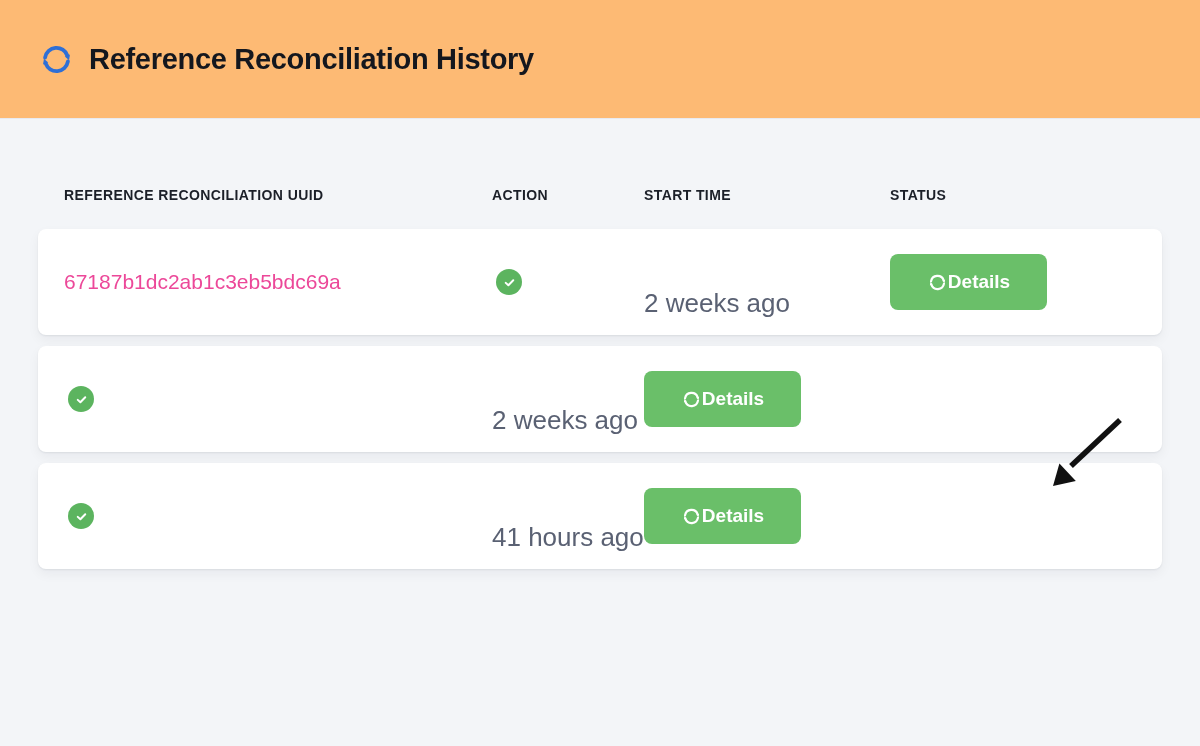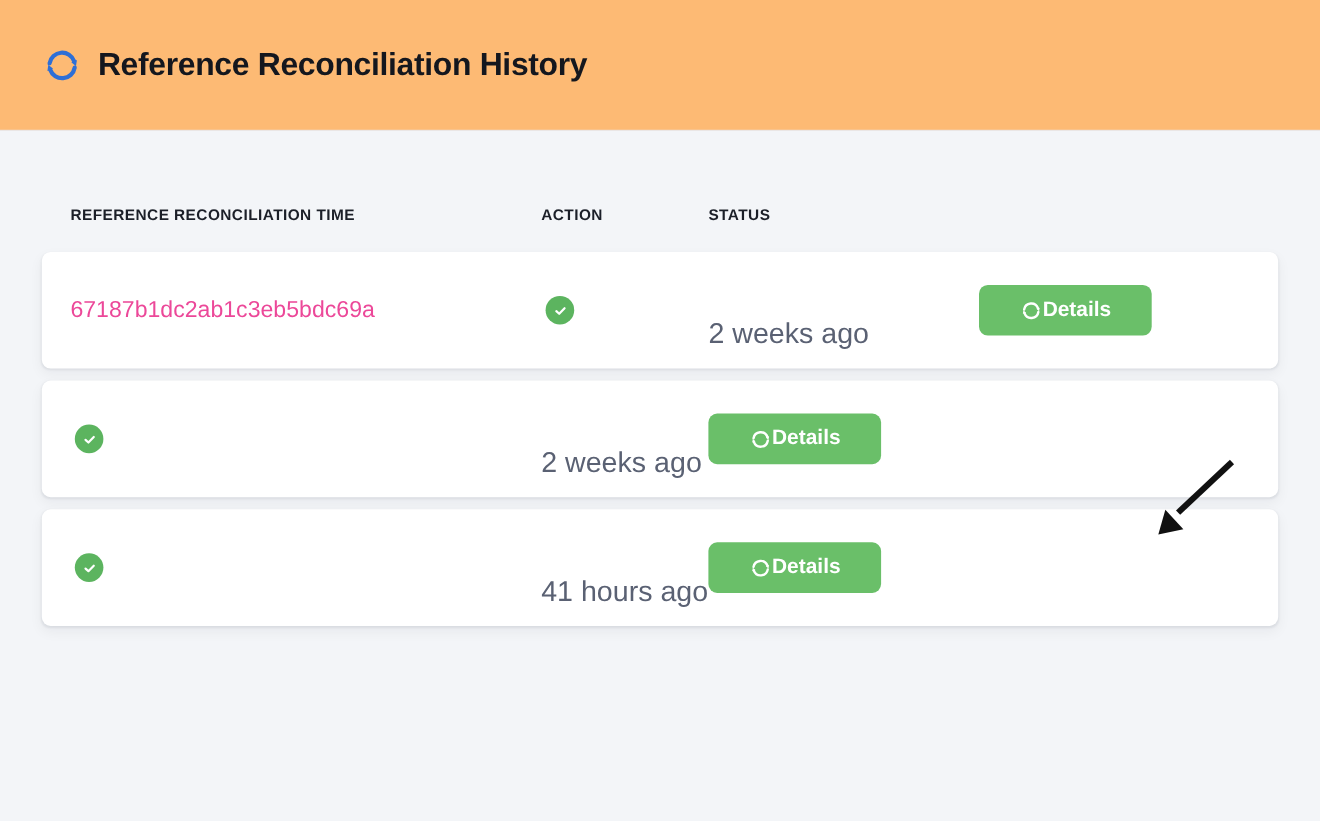--- a/index.html
+++ b/index.html
@@ -38,21 +38,21 @@
     box-shadow:0 1px 2px rgba(16,24,40,.07),0 5px 12px rgba(16,24,40,.05);
   }
   .cell-uuid{font-size:21px;color:#ec4899;}
   .status-badge{
     width:26px;height:26px;border-radius:50%;background:var(--success-green);
     display:inline-flex;align-items:center;justify-content:center;margin-left:4px;
   }
   .status-badge svg{width:15px;height:15px;display:block;}
   .cell-time{font-size:26px;color:var(--time-text);margin-top:43px;}
   .details-btn{
-    width:157px;height:46px;border:none;border-radius:8px;background:var(--button-green);
+    width:157px;height:56px;border:none;border-radius:8px;background:var(--button-green);
     color:#fff;font-family:inherit;font-size:19px;font-weight:700;cursor:pointer;
     display:inline-flex;align-items:center;justify-content:center;gap:0;
   }
   .details-btn .btn-icon{width:21px;height:21px;color:#fff;display:inline-block;}
   .details-btn .btn-icon svg{width:100%;height:100%;display:block;}
 
   
   .annotation-arrow{position:absolute;left:1040px;top:413px;width:88px;height:82px;pointer-events:none;}
   .annotation-arrow svg{width:100%;height:100%;display:block;}
 </style>
@@ -73,22 +73,23 @@
             <path d="M3.3 15.2 L6.65 13.95 L3.85 11.55 Z"></path>
           </g>
         </svg>
       </span>
     <h1 class="page-title">Reference Reconciliation History</h1>
   </header>
 
   <main class="content">
 
     <div class="table-head grid-cols">
-      <span class="col-label">REFERENCE RECONCILIATION TIME</span>
+      <span class="col-label">REFERENCE RECONCILIATION UUID</span>
       <span class="col-label">ACTION</span>
+      <span class="col-label">START TIME</span>
       <span class="col-label">STATUS</span>
     </div>
 
     <div class="rows" id="rows-container">
   <div class="row-card grid-cols">
     <div class="cell-uuid">67187b1dc2ab1c3eb5bdc69a</div>
     <div>
       <span class="status-badge">
         <svg viewBox="0 0 24 24" fill="none" stroke="#ffffff" stroke-width="3.2" stroke-linecap="round" stroke-linejoin="round">
           <path d="M6 12.6 L10.2 16.4 L18 8.4"></path>

